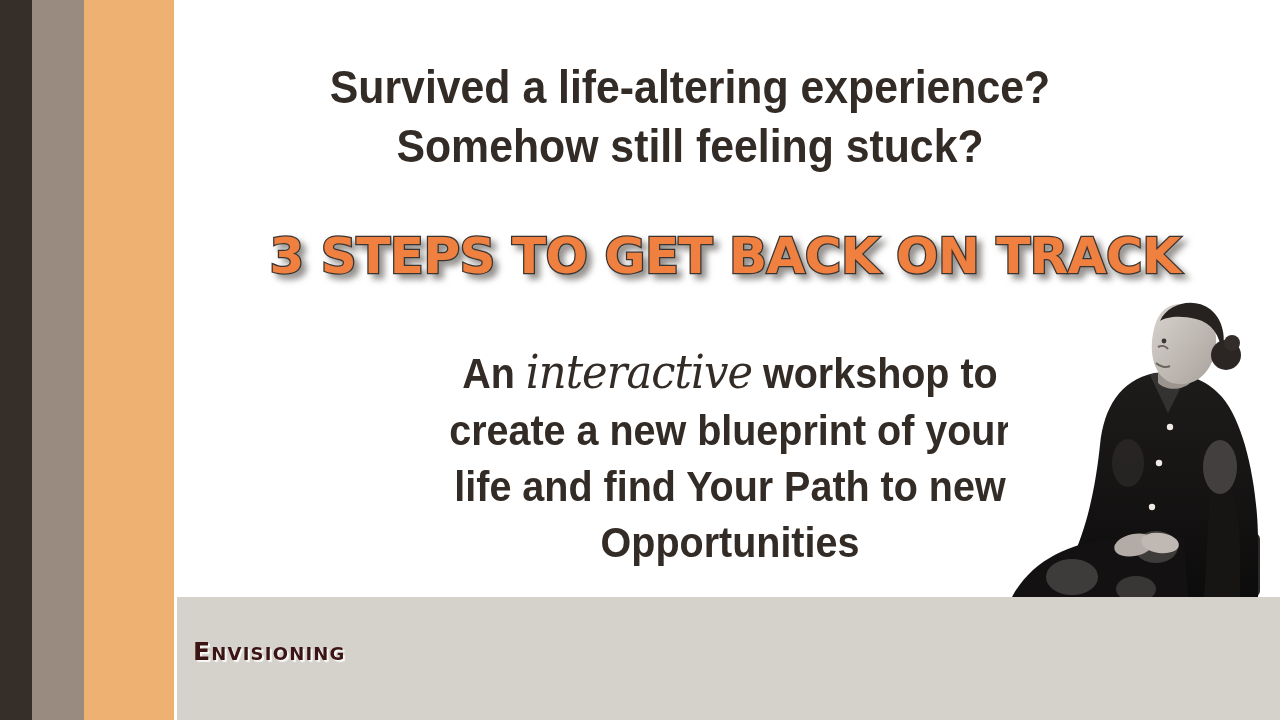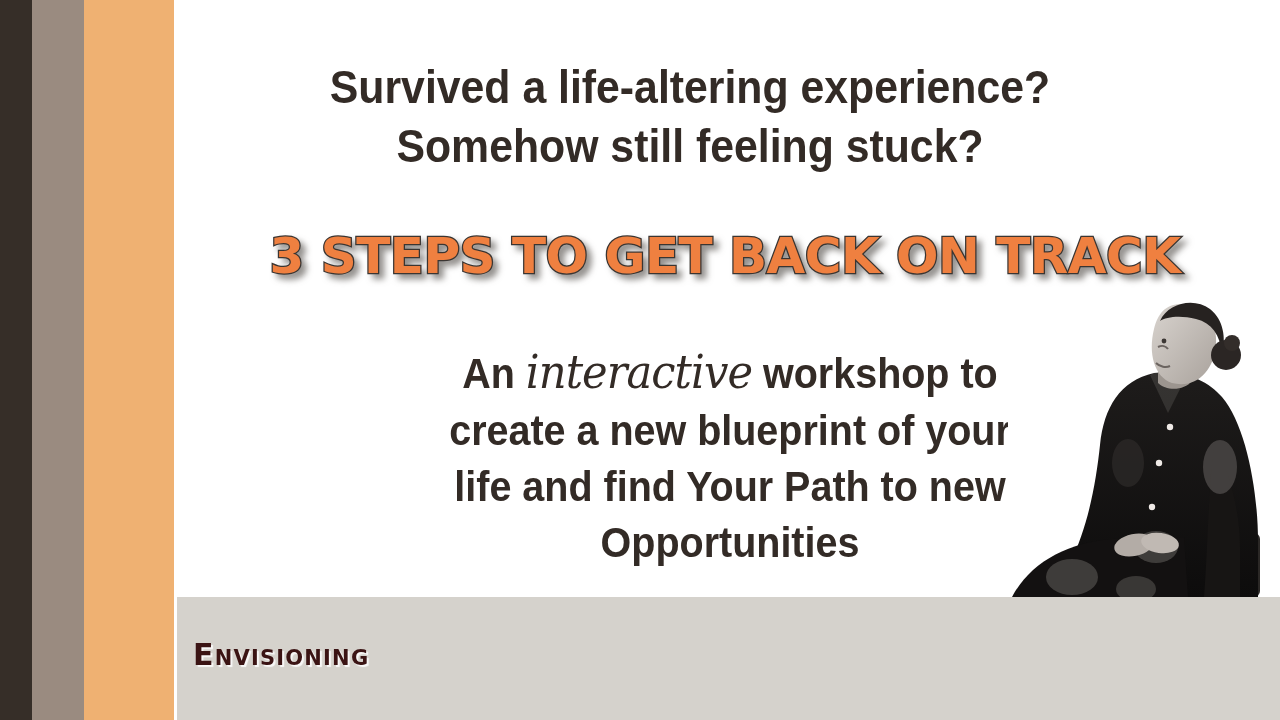--- a/index.html
+++ b/index.html
@@ -36,21 +36,21 @@
     width: 1103px;
     height: 123px;
     background: #D5D2CC;
   }
   .footer-label {
     position: absolute;
     left: 193px;
     top: 637px;
     font-family: "DejaVu Sans", sans-serif;
     font-weight: bold;
-    font-size: 30px;
+    font-size: 25px;
     font-variant: small-caps;
     letter-spacing: 1.2px;
     color: #3B1414;
     text-shadow: 2px 2px 1px rgba(255,255,255,0.85);
     white-space: nowrap;
   }
 
   
   .headline {
     position: absolute;

